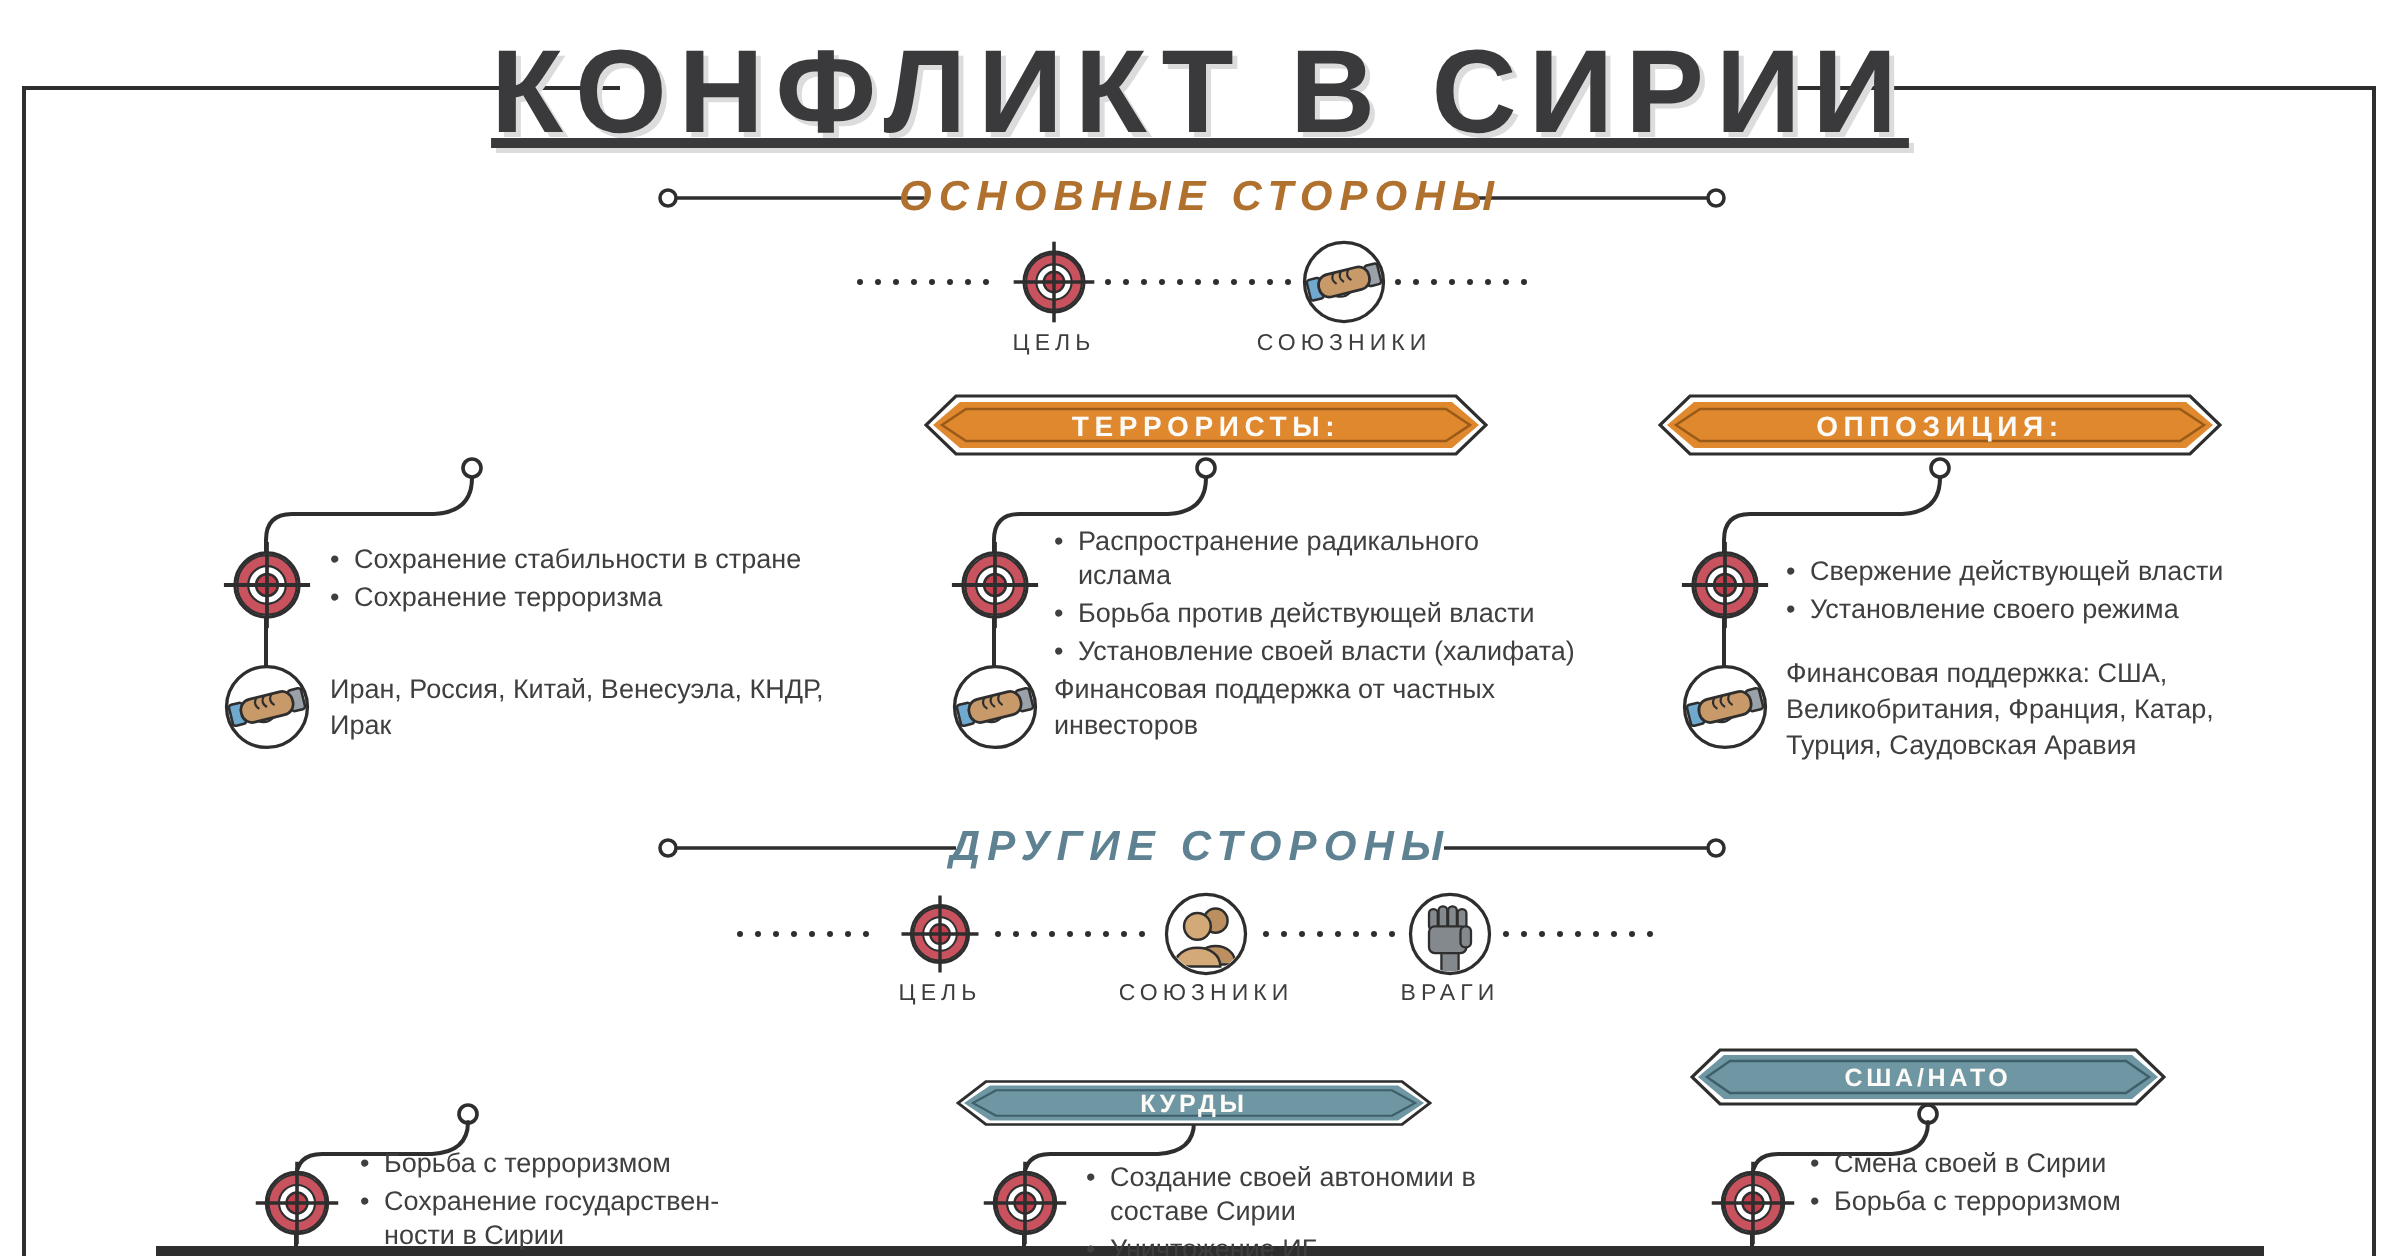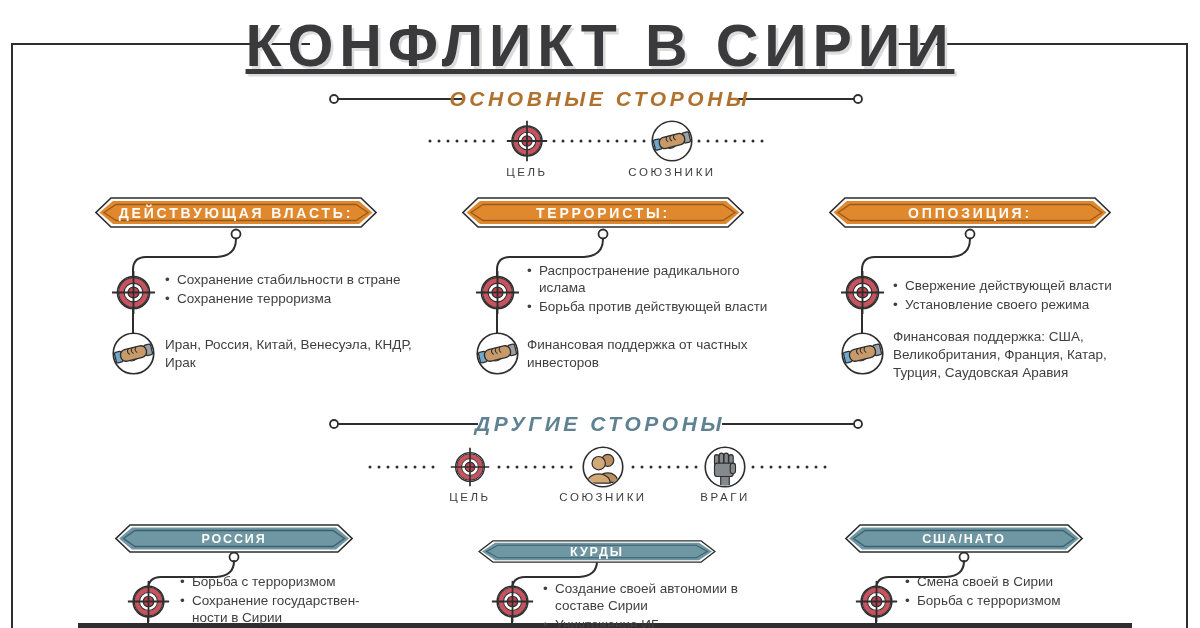--- a/index.html
+++ b/index.html
@@ -156,28 +156,20 @@
   <svg class="icon" style="left:582px;top:446px;width:42px;height:42px">
       <use href="#ic-allies"></use>
     </svg>
   <svg class="icon" style="left:704px;top:446px;width:42px;height:42px">
       <use href="#ic-fist"></use>
     </svg>
   <div class="legend-label" style="left:430px;top:491px;width:80px">ЦЕЛЬ</div>
   <div class="legend-label" style="left:543px;top:491px;width:120px">СОЮЗНИКИ</div>
   <div class="legend-label" style="left:685px;top:491px;width:80px">ВРАГИ</div>
 
-  <div class="banner" style="left:95px;top:197px;width:282px;height:31px">
-    <svg viewBox="0 0 282 31" preserveAspectRatio="none">
-      <polygon class="b-outer" points="16,1 266,1 281,15.5 266,30 16,30 1,15.5"></polygon>
-      <polygon class="b-fill orange" points="18,4 264,4 277.5,15.5 264,27 18,27 4.5,15.5"></polygon>
-      <polygon class="b-line orange-line" points="21,7.5 261,7.5 273,15.5 261,23.5 21,23.5 9,15.5"></polygon>
-    </svg>
-    <span class="banner-text">ДЕЙСТВУЮЩАЯ ВЛАСТЬ:</span>
-  </div>
   <div class="banner" style="left:462px;top:197px;width:282px;height:31px">
     <svg viewBox="0 0 282 31" preserveAspectRatio="none">
       <polygon class="b-outer" points="16,1 266,1 281,15.5 266,30 16,30 1,15.5"></polygon>
       <polygon class="b-fill orange" points="18,4 264,4 277.5,15.5 264,27 18,27 4.5,15.5"></polygon>
       <polygon class="b-line orange-line" points="21,7.5 261,7.5 273,15.5 261,23.5 21,23.5 9,15.5"></polygon>
     </svg>
     <span class="banner-text">ТЕРРОРИСТЫ:</span>
   </div>
   <div class="banner" style="left:829px;top:197px;width:282px;height:31px">
     <svg viewBox="0 0 282 31" preserveAspectRatio="none">
@@ -208,42 +200,35 @@
     </svg>
 
   <ul class="goals" style="left:165px;top:271px;width:280px">
     <li>Сохранение стабильности в стране</li>
     <li>Сохранение терроризма</li>
   </ul>
   <ul class="goals" style="left:527px;top:262px;width:280px">
     <li>Распространение радикального
 ислама</li>
     <li>Борьба против действующей власти</li>
+    <li>Установление своей власти (халифата)</li>
   </ul>
   <ul class="goals" style="left:893px;top:277px;width:285px">
     <li>Свержение действующей власти</li>
     <li>Установление своего режима</li>
   </ul>
 
   <div class="support" style="left:165px;top:336px;width:280px">Иран, Россия, Китай, Венесуэла, КНДР,
 Ирак</div>
   <div class="support" style="left:527px;top:336px;width:270px">Финансовая поддержка от частных
 инвесторов</div>
   <div class="support" style="left:893px;top:328px;width:270px">Финансовая поддержка: США,
 Великобритания, Франция, Катар,
 Турция, Саудовская Аравия</div>
 
-  <div class="banner small" style="left:115px;top:524px;width:238px;height:29px">
-    <svg viewBox="0 0 238 29" preserveAspectRatio="none">
-      <polygon class="b-outer" points="15,1 223,1 237,14.5 223,28 15,28 1,14.5"></polygon>
-      <polygon class="b-fill blue" points="17,3.5 221,3.5 234,14.5 221,25.5 17,25.5 4,14.5"></polygon>
-      <polygon class="b-line blue-line" points="20,6.5 218,6.5 229.5,14.5 218,22.5 20,22.5 8.5,14.5"></polygon>
-    </svg>
-    <span class="banner-text">РОССИЯ</span>
-  </div>
   <div class="banner small" style="left:478px;top:540px;width:238px;height:23px">
     <svg viewBox="0 0 238 29" preserveAspectRatio="none">
       <polygon class="b-outer" points="15,1 223,1 237,14.5 223,28 15,28 1,14.5"></polygon>
       <polygon class="b-fill blue" points="17,3.5 221,3.5 234,14.5 221,25.5 17,25.5 4,14.5"></polygon>
       <polygon class="b-line blue-line" points="20,6.5 218,6.5 229.5,14.5 218,22.5 20,22.5 8.5,14.5"></polygon>
     </svg>
     <span class="banner-text">КУРДЫ</span>
   </div>
   <div class="banner small" style="left:845px;top:524px;width:238px;height:29px">
     <svg viewBox="0 0 238 29" preserveAspectRatio="none">

